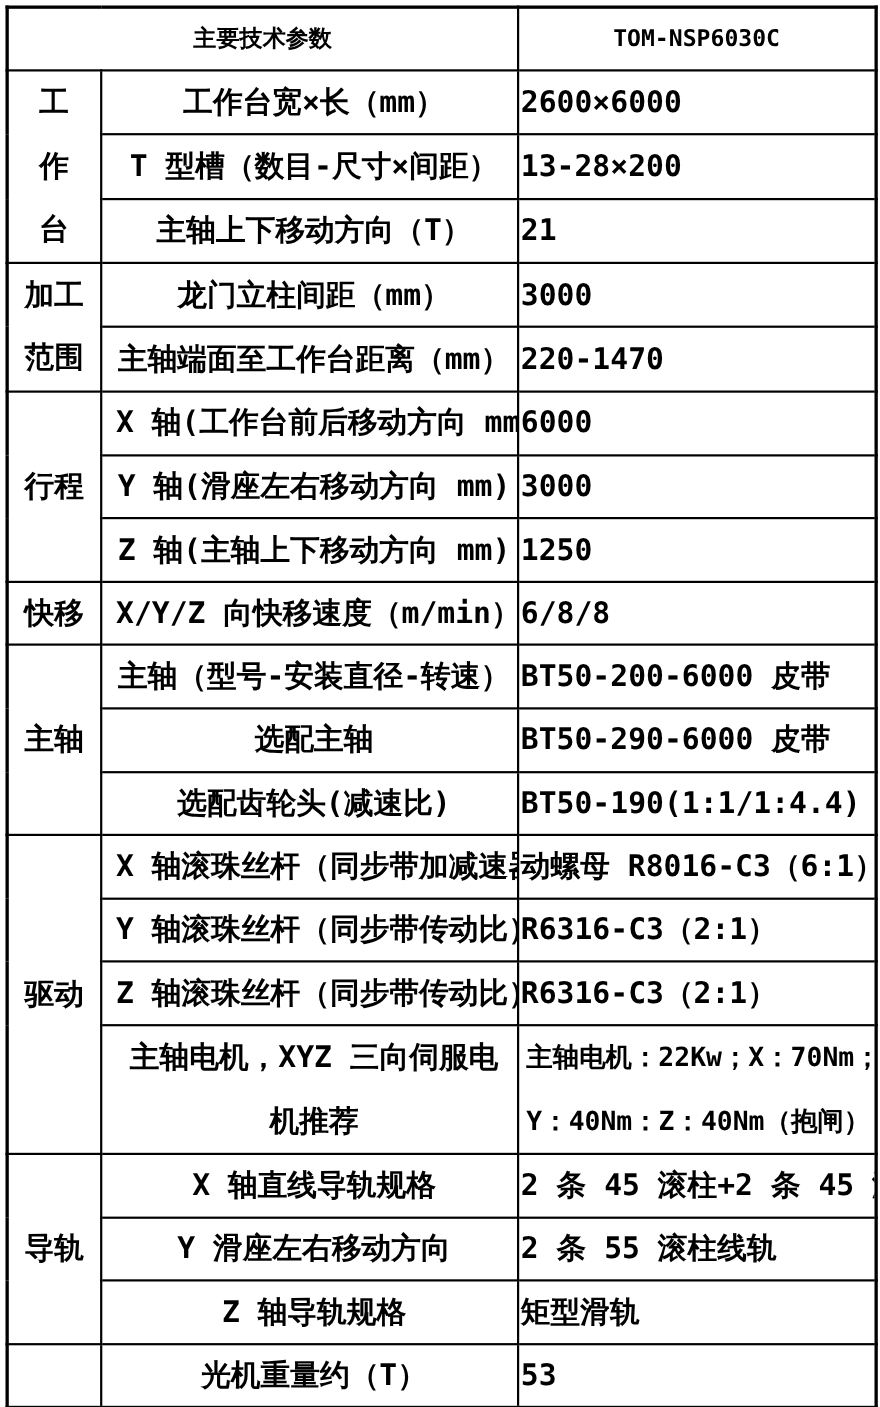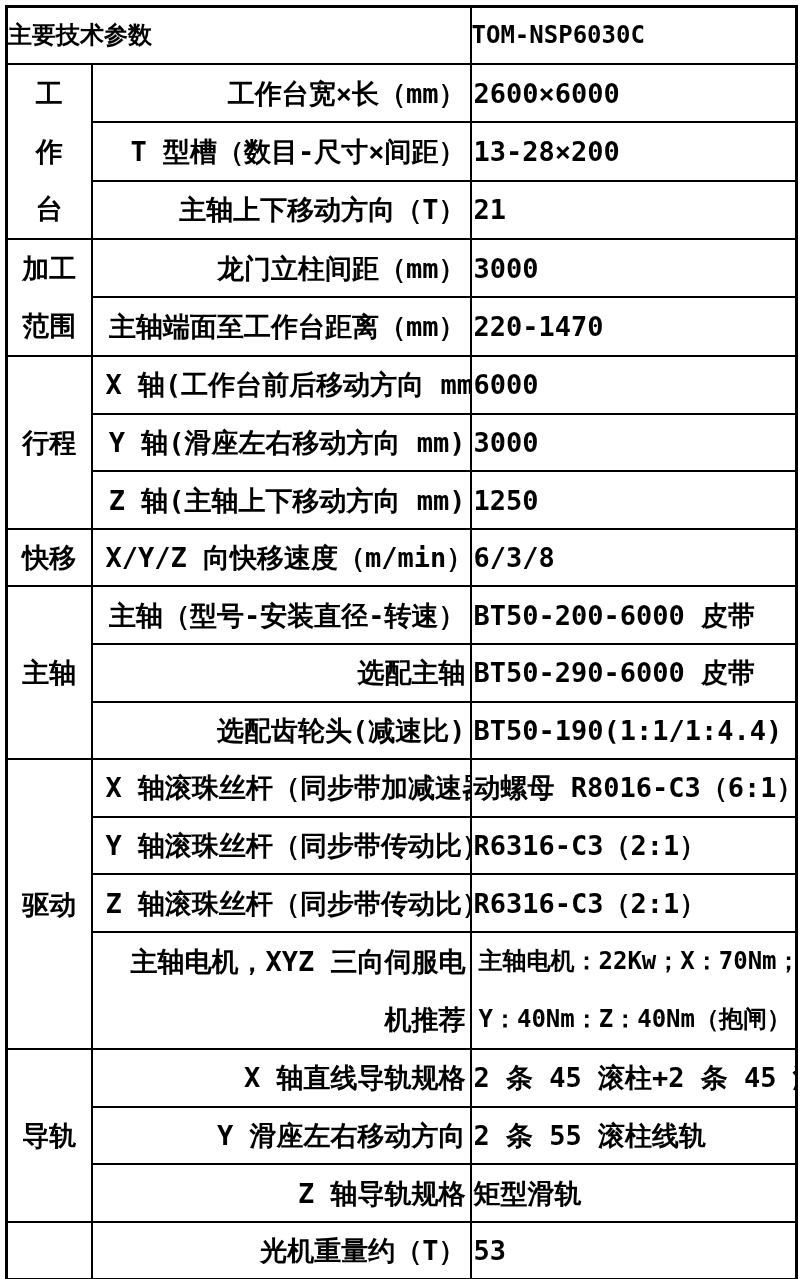--- a/index.html
+++ b/index.html
@@ -30,32 +30,32 @@
   td {
     border: 2px solid #000000;
     font-size: 27px;
     line-height: 1.15;
     overflow: hidden;
     white-space: nowrap;
     vertical-align: middle;
     padding: 0;
   }
   td.hdr {
-    text-align: left;
-    font-size: 24px;
+    text-align: center;
+    font-size: 21px;
   }
   td.grp {
     text-align: center;
   }
   td.grp .stack span {
     display: block;
     line-height: 57.6px;
   }
   td.lbl {
-    text-align: right;
+    text-align: center;
     padding: 0 4px 0 13px;
   }
   td.val {
     text-align: left;
     padding: 0 2px;
   }
   td.wrap {
     white-space: normal;
     line-height: 57.6px;
     padding: 0 4px 0 13px;
@@ -135,21 +135,21 @@
     <td class="val">3000</td>
   </tr>
   <tr class="std">
     <td class="lbl">Z 轴(主轴上下移动方向 mm)</td>
     <td class="val">1250</td>
   </tr>
 
   <tr class="std">
     <td class="grp">快移</td>
     <td class="lbl">X/Y/Z 向快移速度（m/min）</td>
-    <td class="val">6/3/8</td>
+    <td class="val">6/8/8</td>
   </tr>
 
   <tr class="std">
     <td class="grp" rowspan="3">主轴</td>
     <td class="lbl">主轴（型号-安装直径-转速）</td>
     <td class="val">BT50-200-6000 皮带</td>
   </tr>
   <tr class="std">
     <td class="lbl">选配主轴</td>
     <td class="val">BT50-290-6000 皮带</td>

